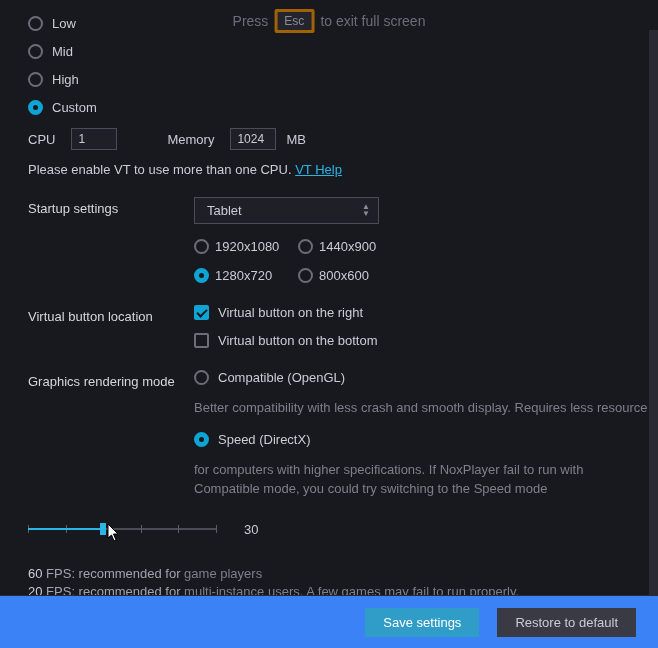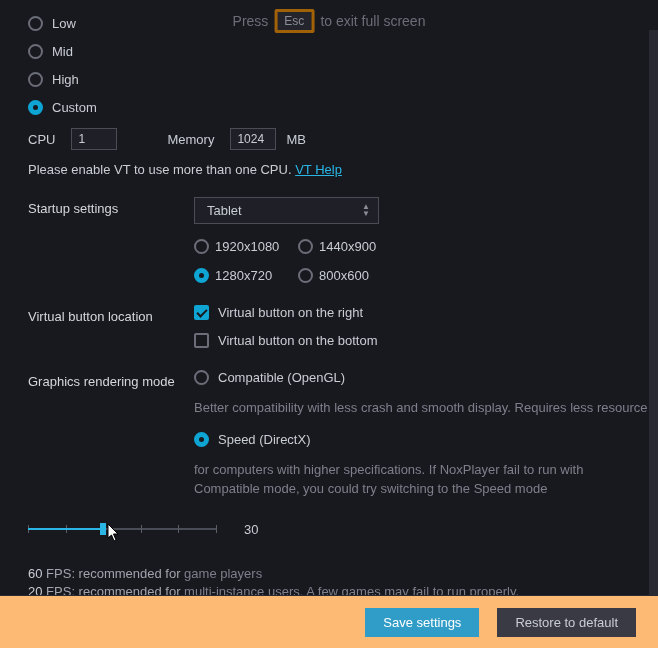--- a/index.html
+++ b/index.html
@@ -221,21 +221,21 @@
   }
   .fps-note { color: #7d808a; line-height: 1.45; }
   .fps-note b { color: #c9cdd4; font-weight: normal; }
   .fps-note .hl { color: #a0a4ac; }
   .footer {
     position: absolute;
     bottom: 0;
     left: 0;
     right: 0;
     height: 53px;
-    background: #fdba74;
+    background: #3b82f6;
     border-top: 1px solid #2a2a33;
     display: flex;
     align-items: center;
     justify-content: flex-end;
     gap: 18px;
     padding-right: 22px;
   }
   .btn-primary {
     background: #2f9dc7;
     color: #fff;

